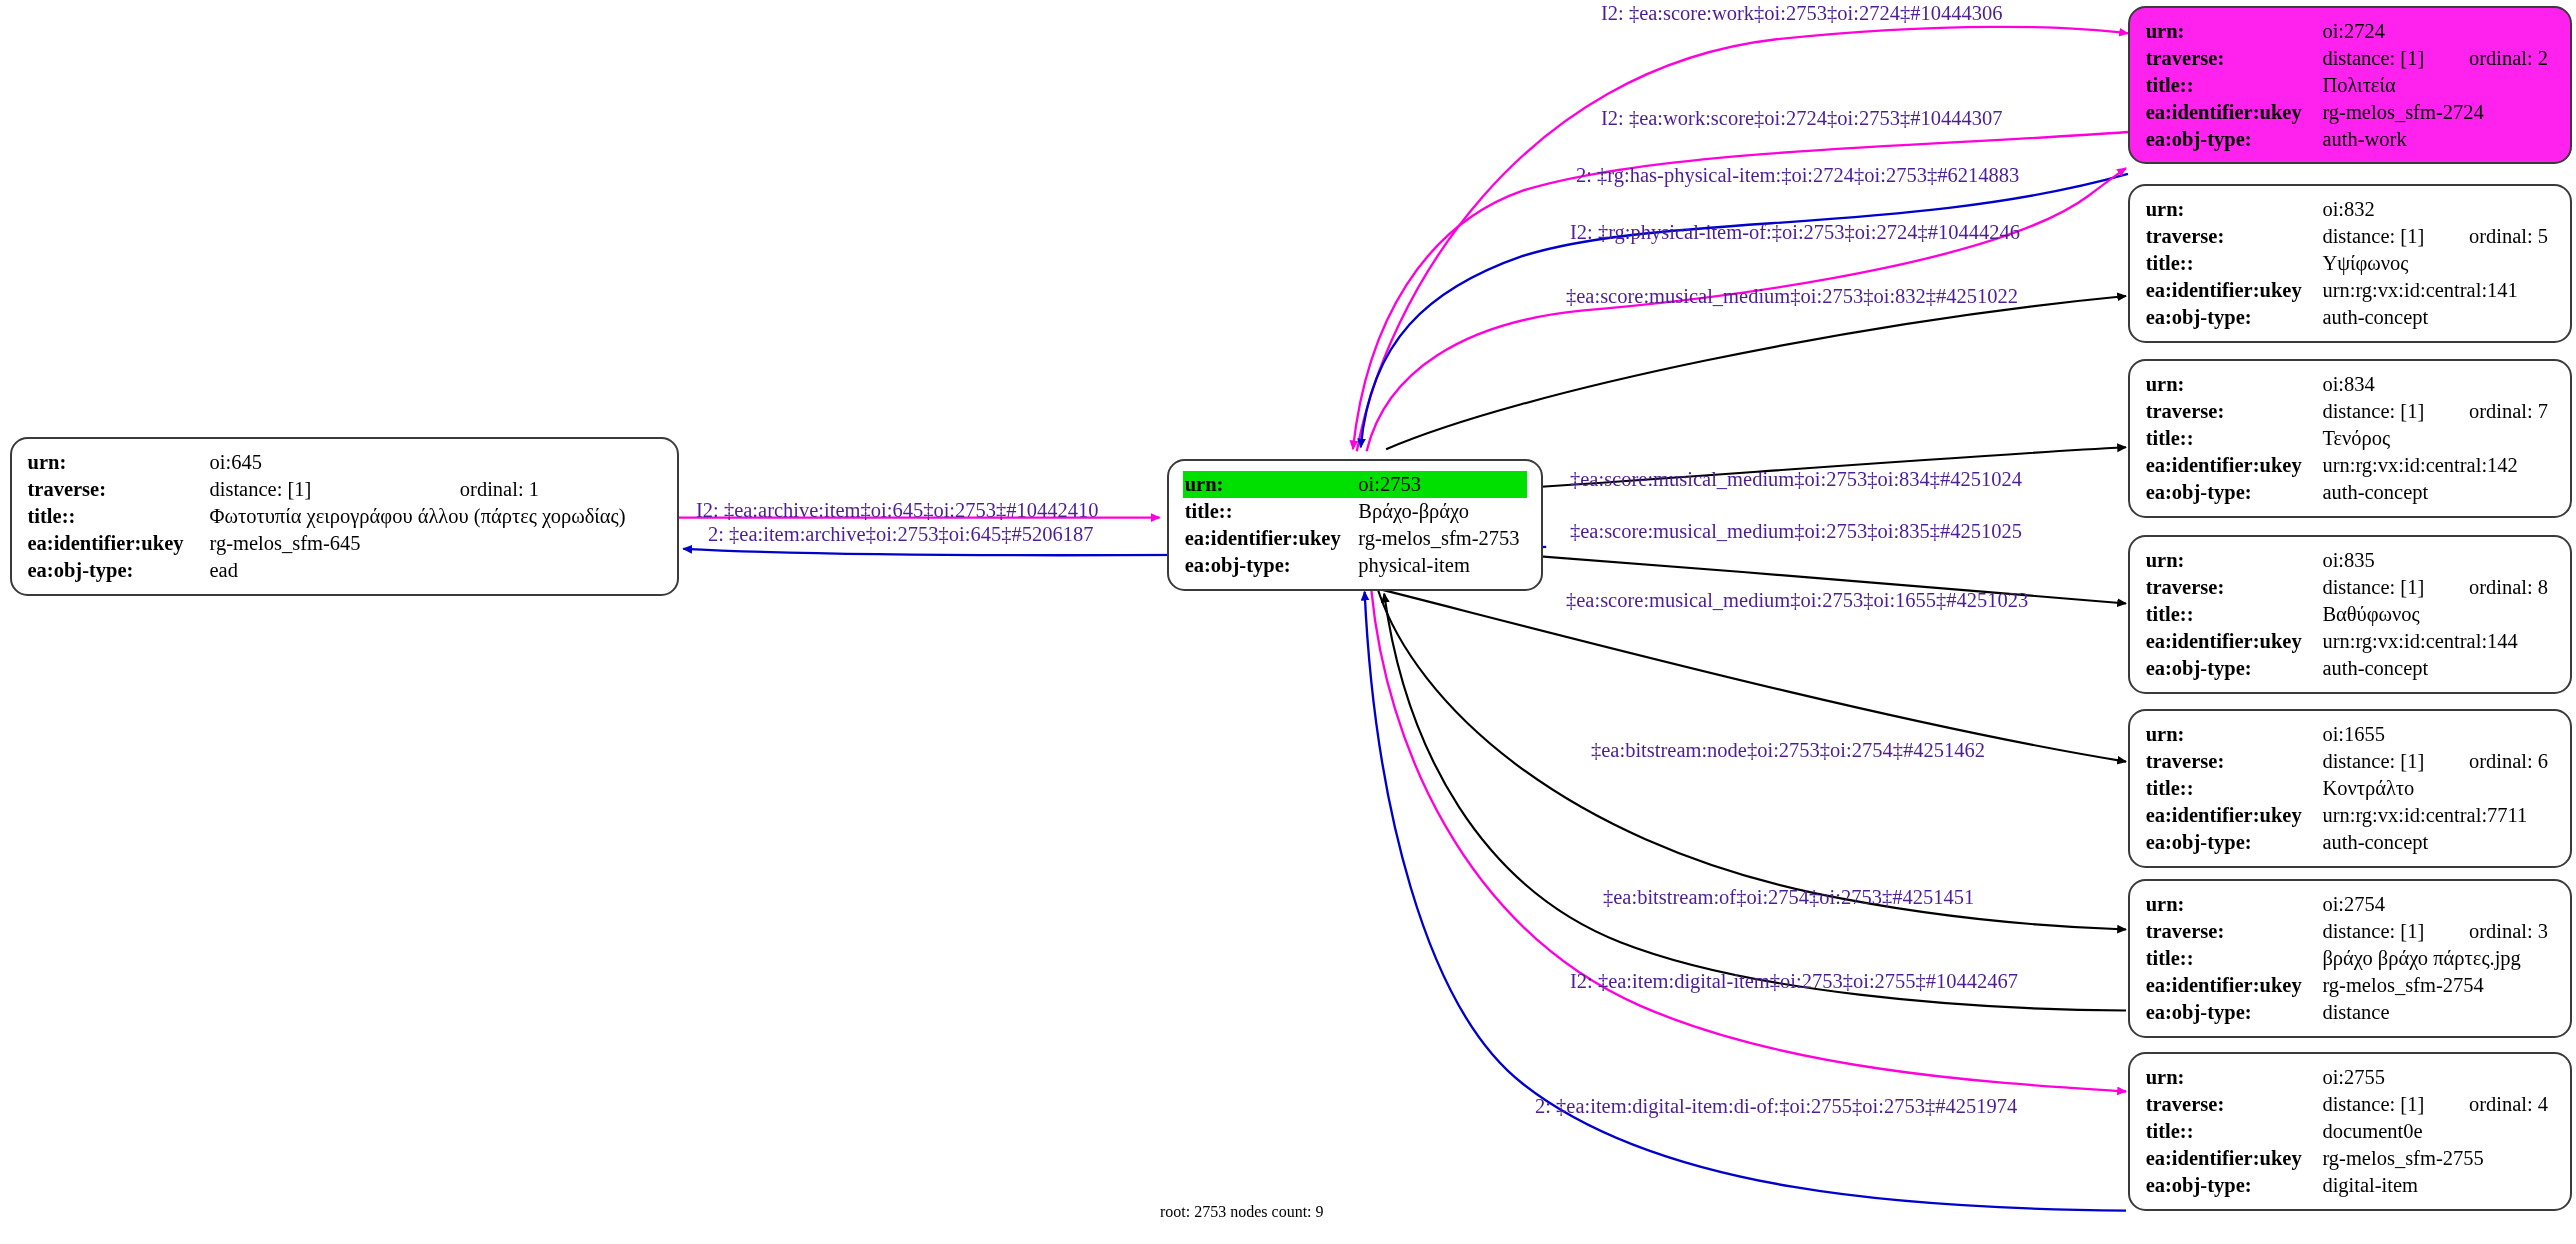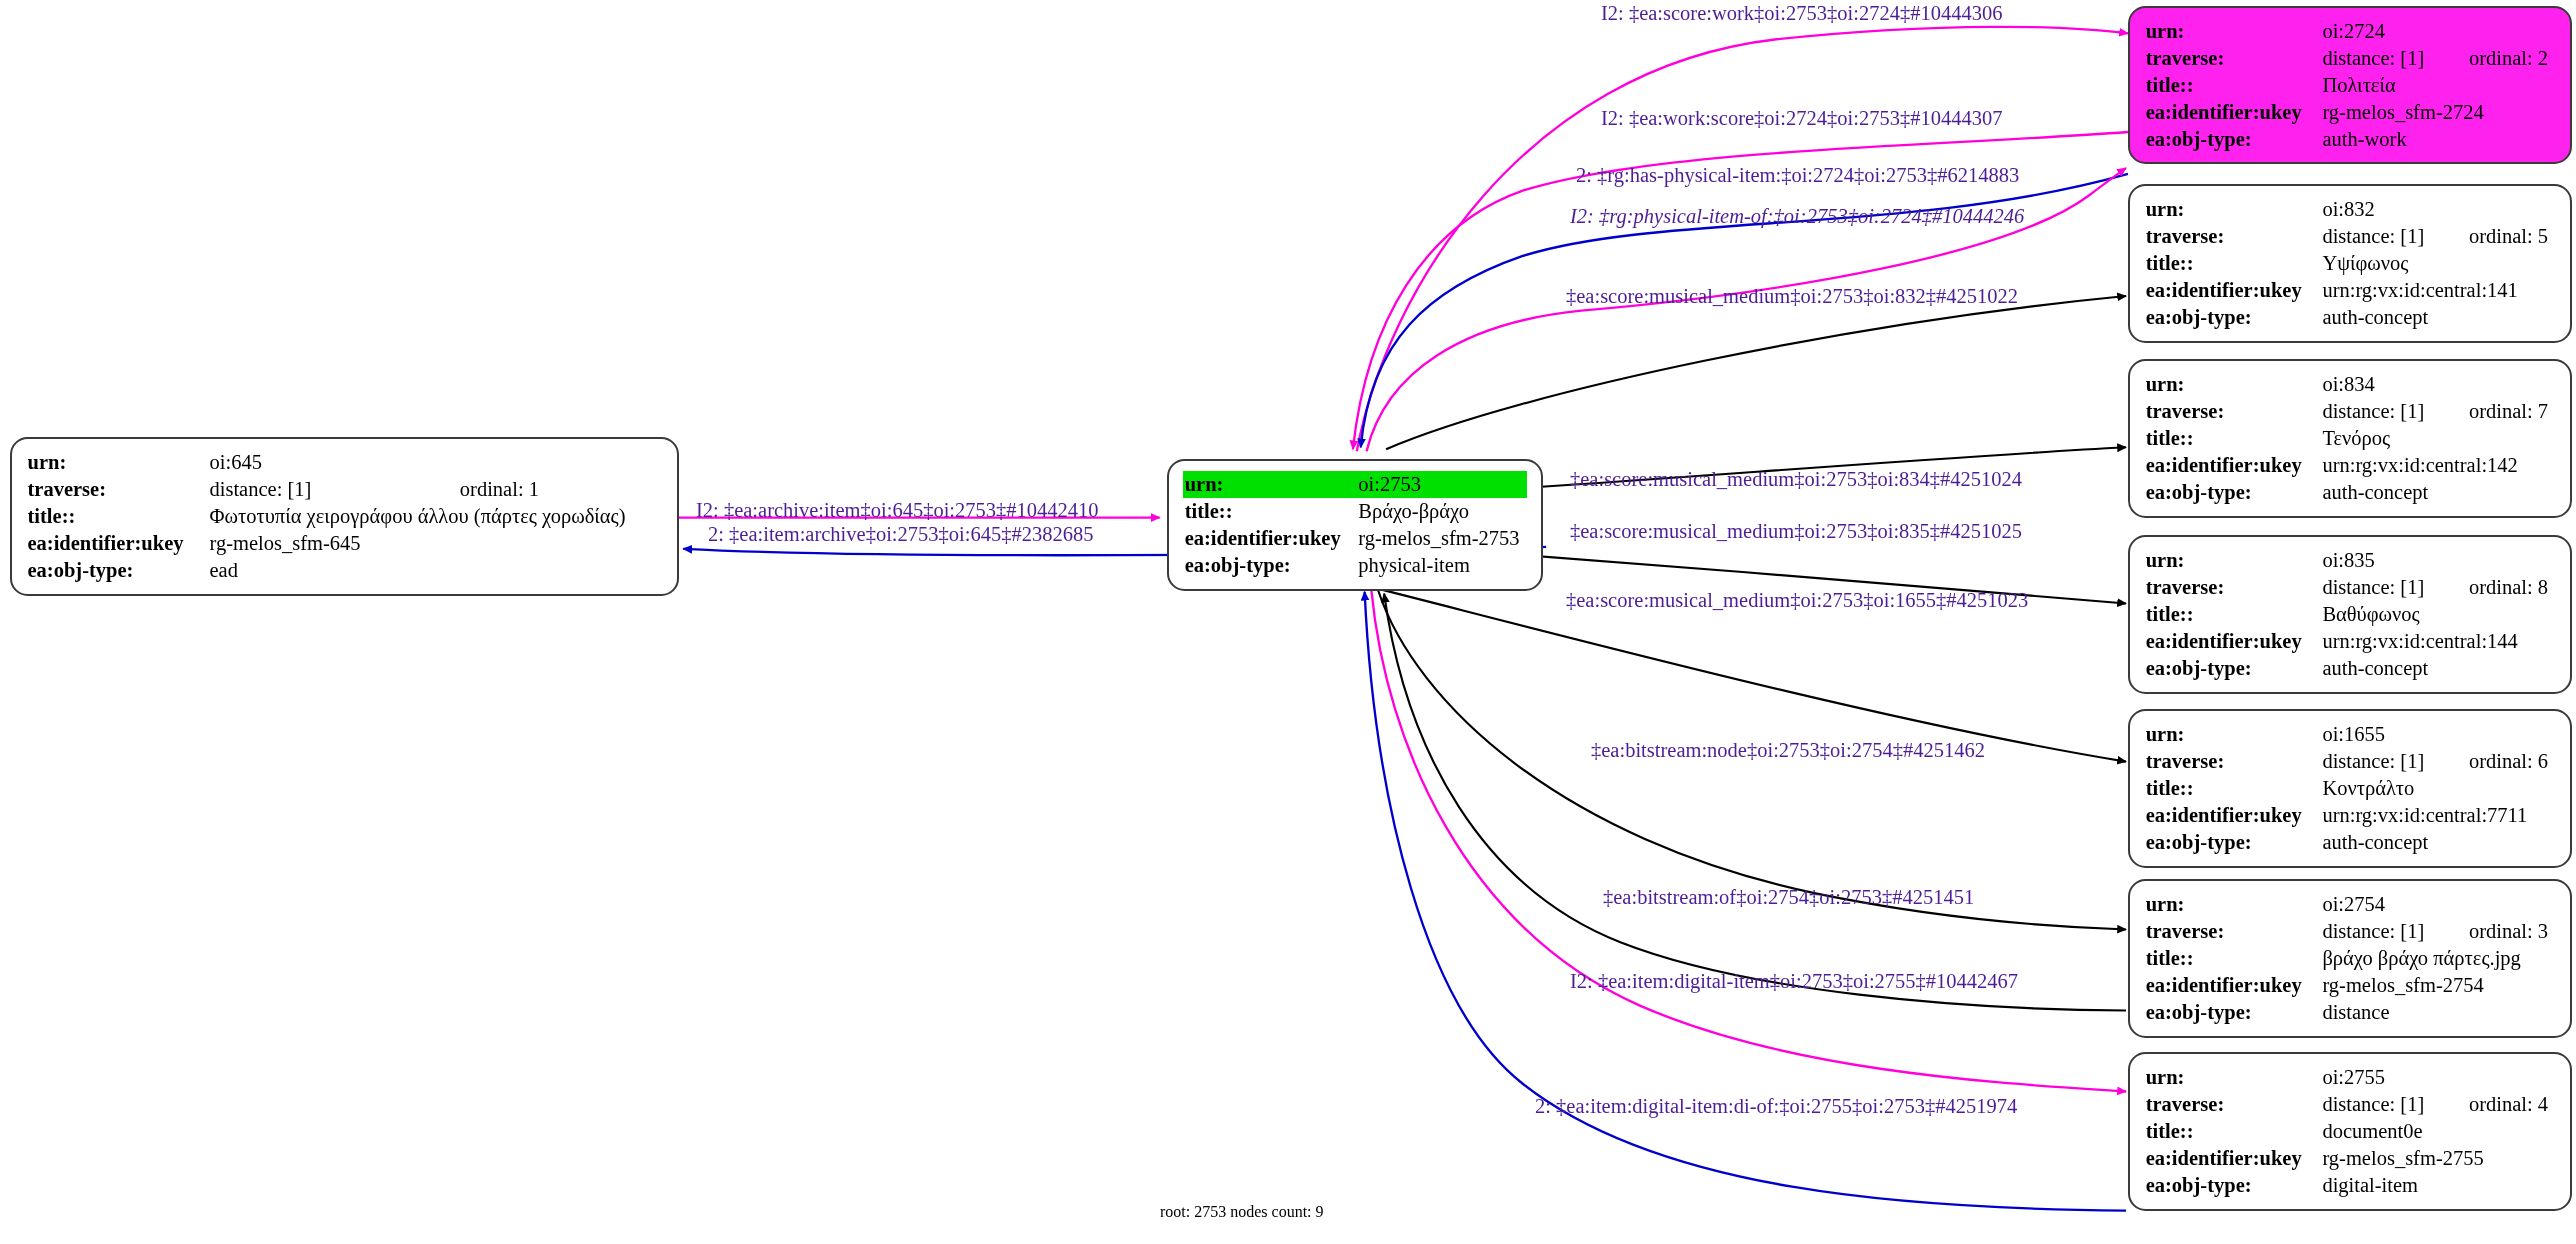--- a/index.html
+++ b/index.html
@@ -344,28 +344,28 @@
         <td class="k">ea:obj-type:</td>
         <td class="v" colspan="2">digital-item</td>
       </tr>
     </tbody>
       </table>
   </div>
 
   <div class="elabel" style="left:1601px;top:2px;">I2: ‡ea:score:work‡oi:2753‡oi:2724‡#10444306</div>
   <div class="elabel" style="left:1601px;top:107px;">I2: ‡ea:work:score‡oi:2724‡oi:2753‡#10444307</div>
   <div class="elabel" style="left:1576px;top:164px;">2: ‡rg:has-physical-item:‡oi:2724‡oi:2753‡#6214883</div>
-  <div class="elabel" style="left:1570px;top:205px;font-style:italic;">I2: ‡rg:physical-item-of:‡oi:2753‡oi:2724‡#10444246</div>
+  <div class="elabel" style="left:1570px;top:221px;">I2: ‡rg:physical-item-of:‡oi:2753‡oi:2724‡#10444246</div>
   <div class="elabel" style="left:1566px;top:285px;">‡ea:score:musical_medium‡oi:2753‡oi:832‡#4251022</div>
   <div class="elabel" style="left:1570px;top:434px;margin-top:34px;">‡ea:score:musical_medium‡oi:2753‡oi:834‡#4251024</div>
   <div class="elabel" style="left:1570px;top:520px;">‡ea:score:musical_medium‡oi:2753‡oi:835‡#4251025</div>
   <div class="elabel" style="left:1566px;top:589px;">‡ea:score:musical_medium‡oi:2753‡oi:1655‡#4251023</div>
   <div class="elabel" style="left:1591px;top:739px;">‡ea:bitstream:node‡oi:2753‡oi:2754‡#4251462</div>
   <div class="elabel" style="left:1603px;top:886px;">‡ea:bitstream:of‡oi:2754‡oi:2753‡#4251451</div>
   <div class="elabel" style="left:1570px;top:970px;">I2: ‡ea:item:digital-item‡oi:2753‡oi:2755‡#10442467</div>
   <div class="elabel" style="left:1535px;top:1095px;">2: ‡ea:item:digital-item:di-of:‡oi:2755‡oi:2753‡#4251974</div>
   <div class="elabel" style="left:696px;top:499px;">I2: ‡ea:archive:item‡oi:645‡oi:2753‡#10442410</div>
-  <div class="elabel" style="left:708px;top:523px;">2: ‡ea:item:archive‡oi:2753‡oi:645‡#2382685</div>
+  <div class="elabel" style="left:708px;top:523px;">2: ‡ea:item:archive‡oi:2753‡oi:645‡#5206187</div>
 
   <div class="caption" style="left:1160px;top:1203px;">root: 2753 nodes count: 9</div>
 
 </div>
 
 
 </body></html>

